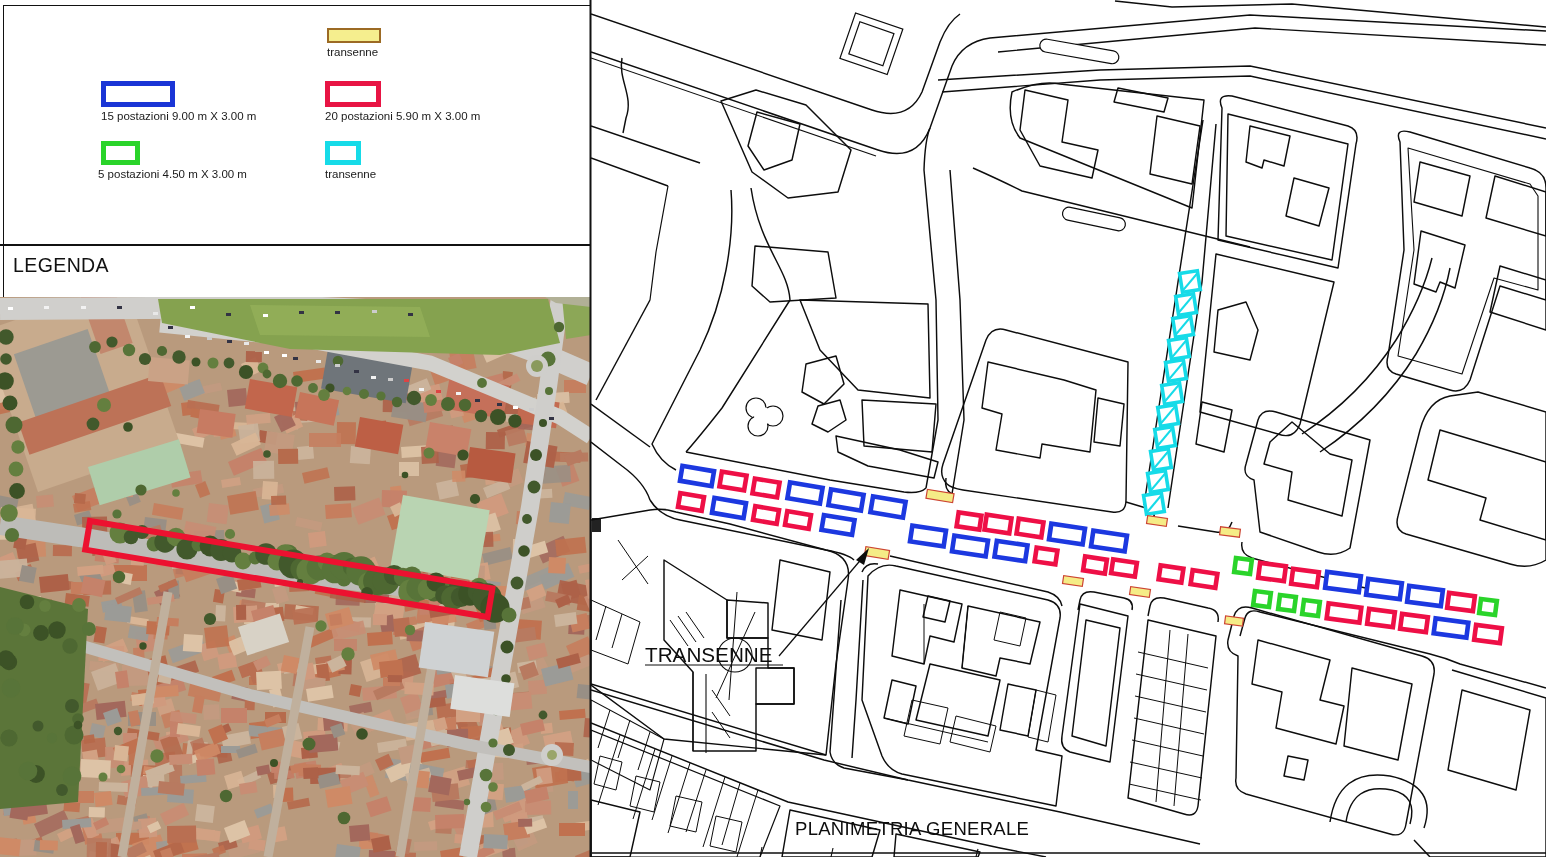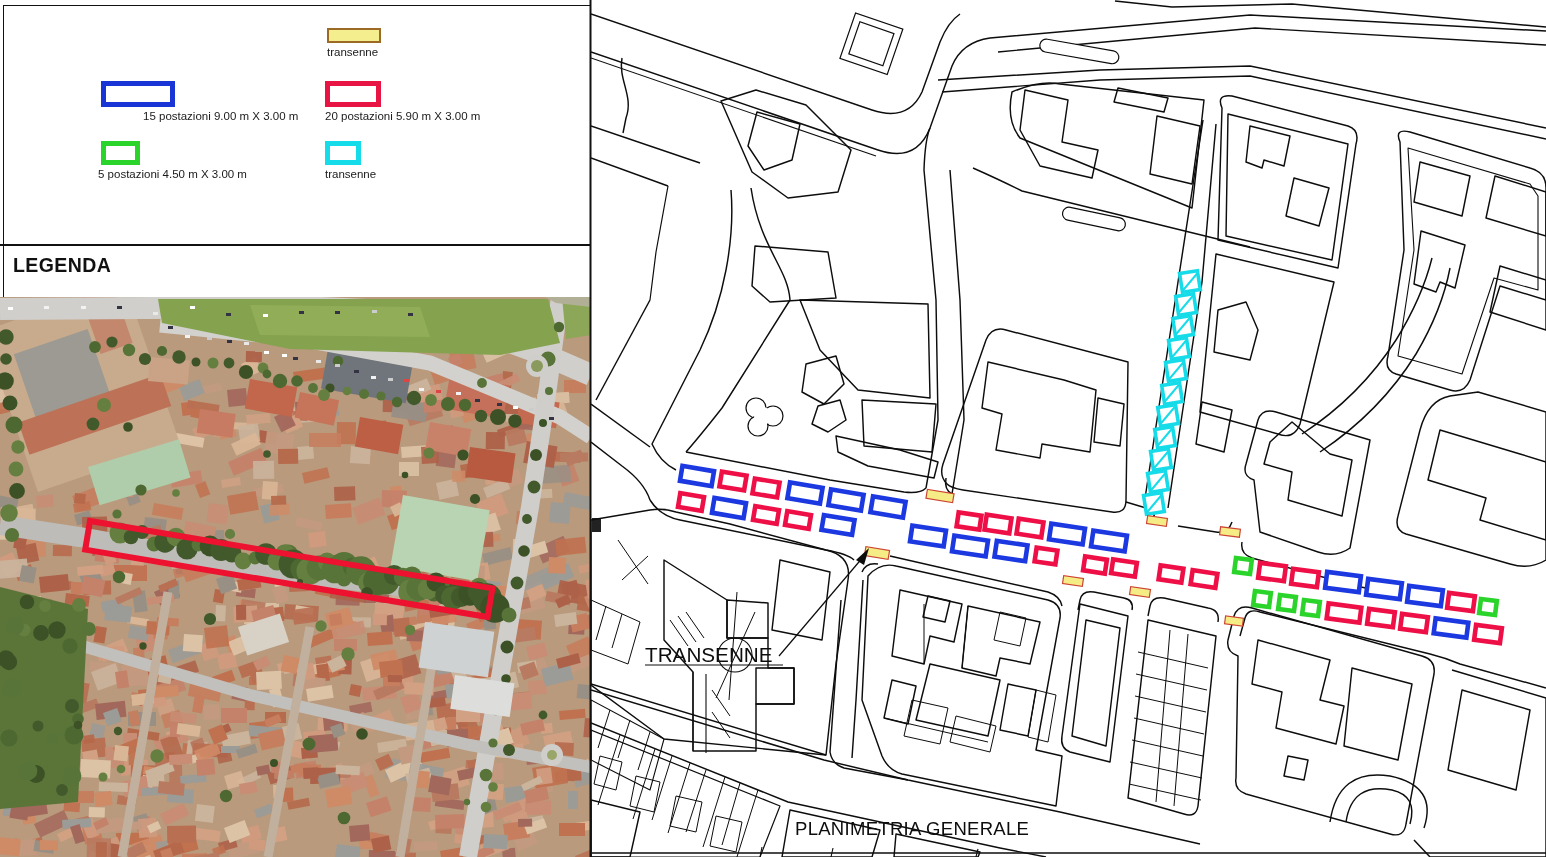--- a/index.html
+++ b/index.html
@@ -11,29 +11,29 @@
 </head>
 <body>
 <div id="page">
 
 <div style="position:absolute;left:3px;top:5px;width:586px;height:239px;border:1.5px solid #111;"></div>
 
 <div style="position:absolute;left:3px;top:244px;width:586px;height:53px;border-left:1.5px solid #111;border-right:1.5px solid #111;border-bottom:0;"></div>
 
 <div style="position:absolute;left:0px;top:244px;width:591px;height:1.6px;background:#111;"></div>
 
-<div style="position:absolute;left:13px;top:254px;font-size:19.5px;letter-spacing:0.4px;color:#111;font-weight:bold;">LEGENDA</div>
+<div style="position:absolute;left:13px;top:254px;font-size:19.5px;letter-spacing:0.4px;color:#111;">LEGENDA</div>
 
 <div style="position:absolute;left:327px;top:28px;width:50px;height:11px;background:#f5ee8e;border:2px solid #9c6a24;"></div>
 
 <div class="lbl" style="left:327px;top:46px;">transenne</div>
 
 <div style="position:absolute;left:101px;top:81px;width:64px;height:16px;border:5px solid #1a35d6;"></div>
 
-<div class="lbl" style="left:101px;top:110px;margin-left:42px;">15 postazioni 9.00 m X 3.00 m</div>
+<div class="lbl" style="left:101px;top:110px;">15 postazioni 9.00 m X 3.00 m</div>
 
 <div style="position:absolute;left:325px;top:81px;width:46px;height:16px;border:5px solid #e81444;"></div>
 
 <div class="lbl" style="left:325px;top:110px;">20 postazioni 5.90 m X 3.00 m</div>
 
 <div style="position:absolute;left:101px;top:141px;width:29px;height:14px;border:5px solid #2ad42a;"></div>
 
 <div class="lbl" style="left:98px;top:168px;">5 postazioni 4.50 m X 3.00 m</div>
 
 <div style="position:absolute;left:325px;top:141px;width:26px;height:14px;border:5px solid #16dbe8;"></div>

